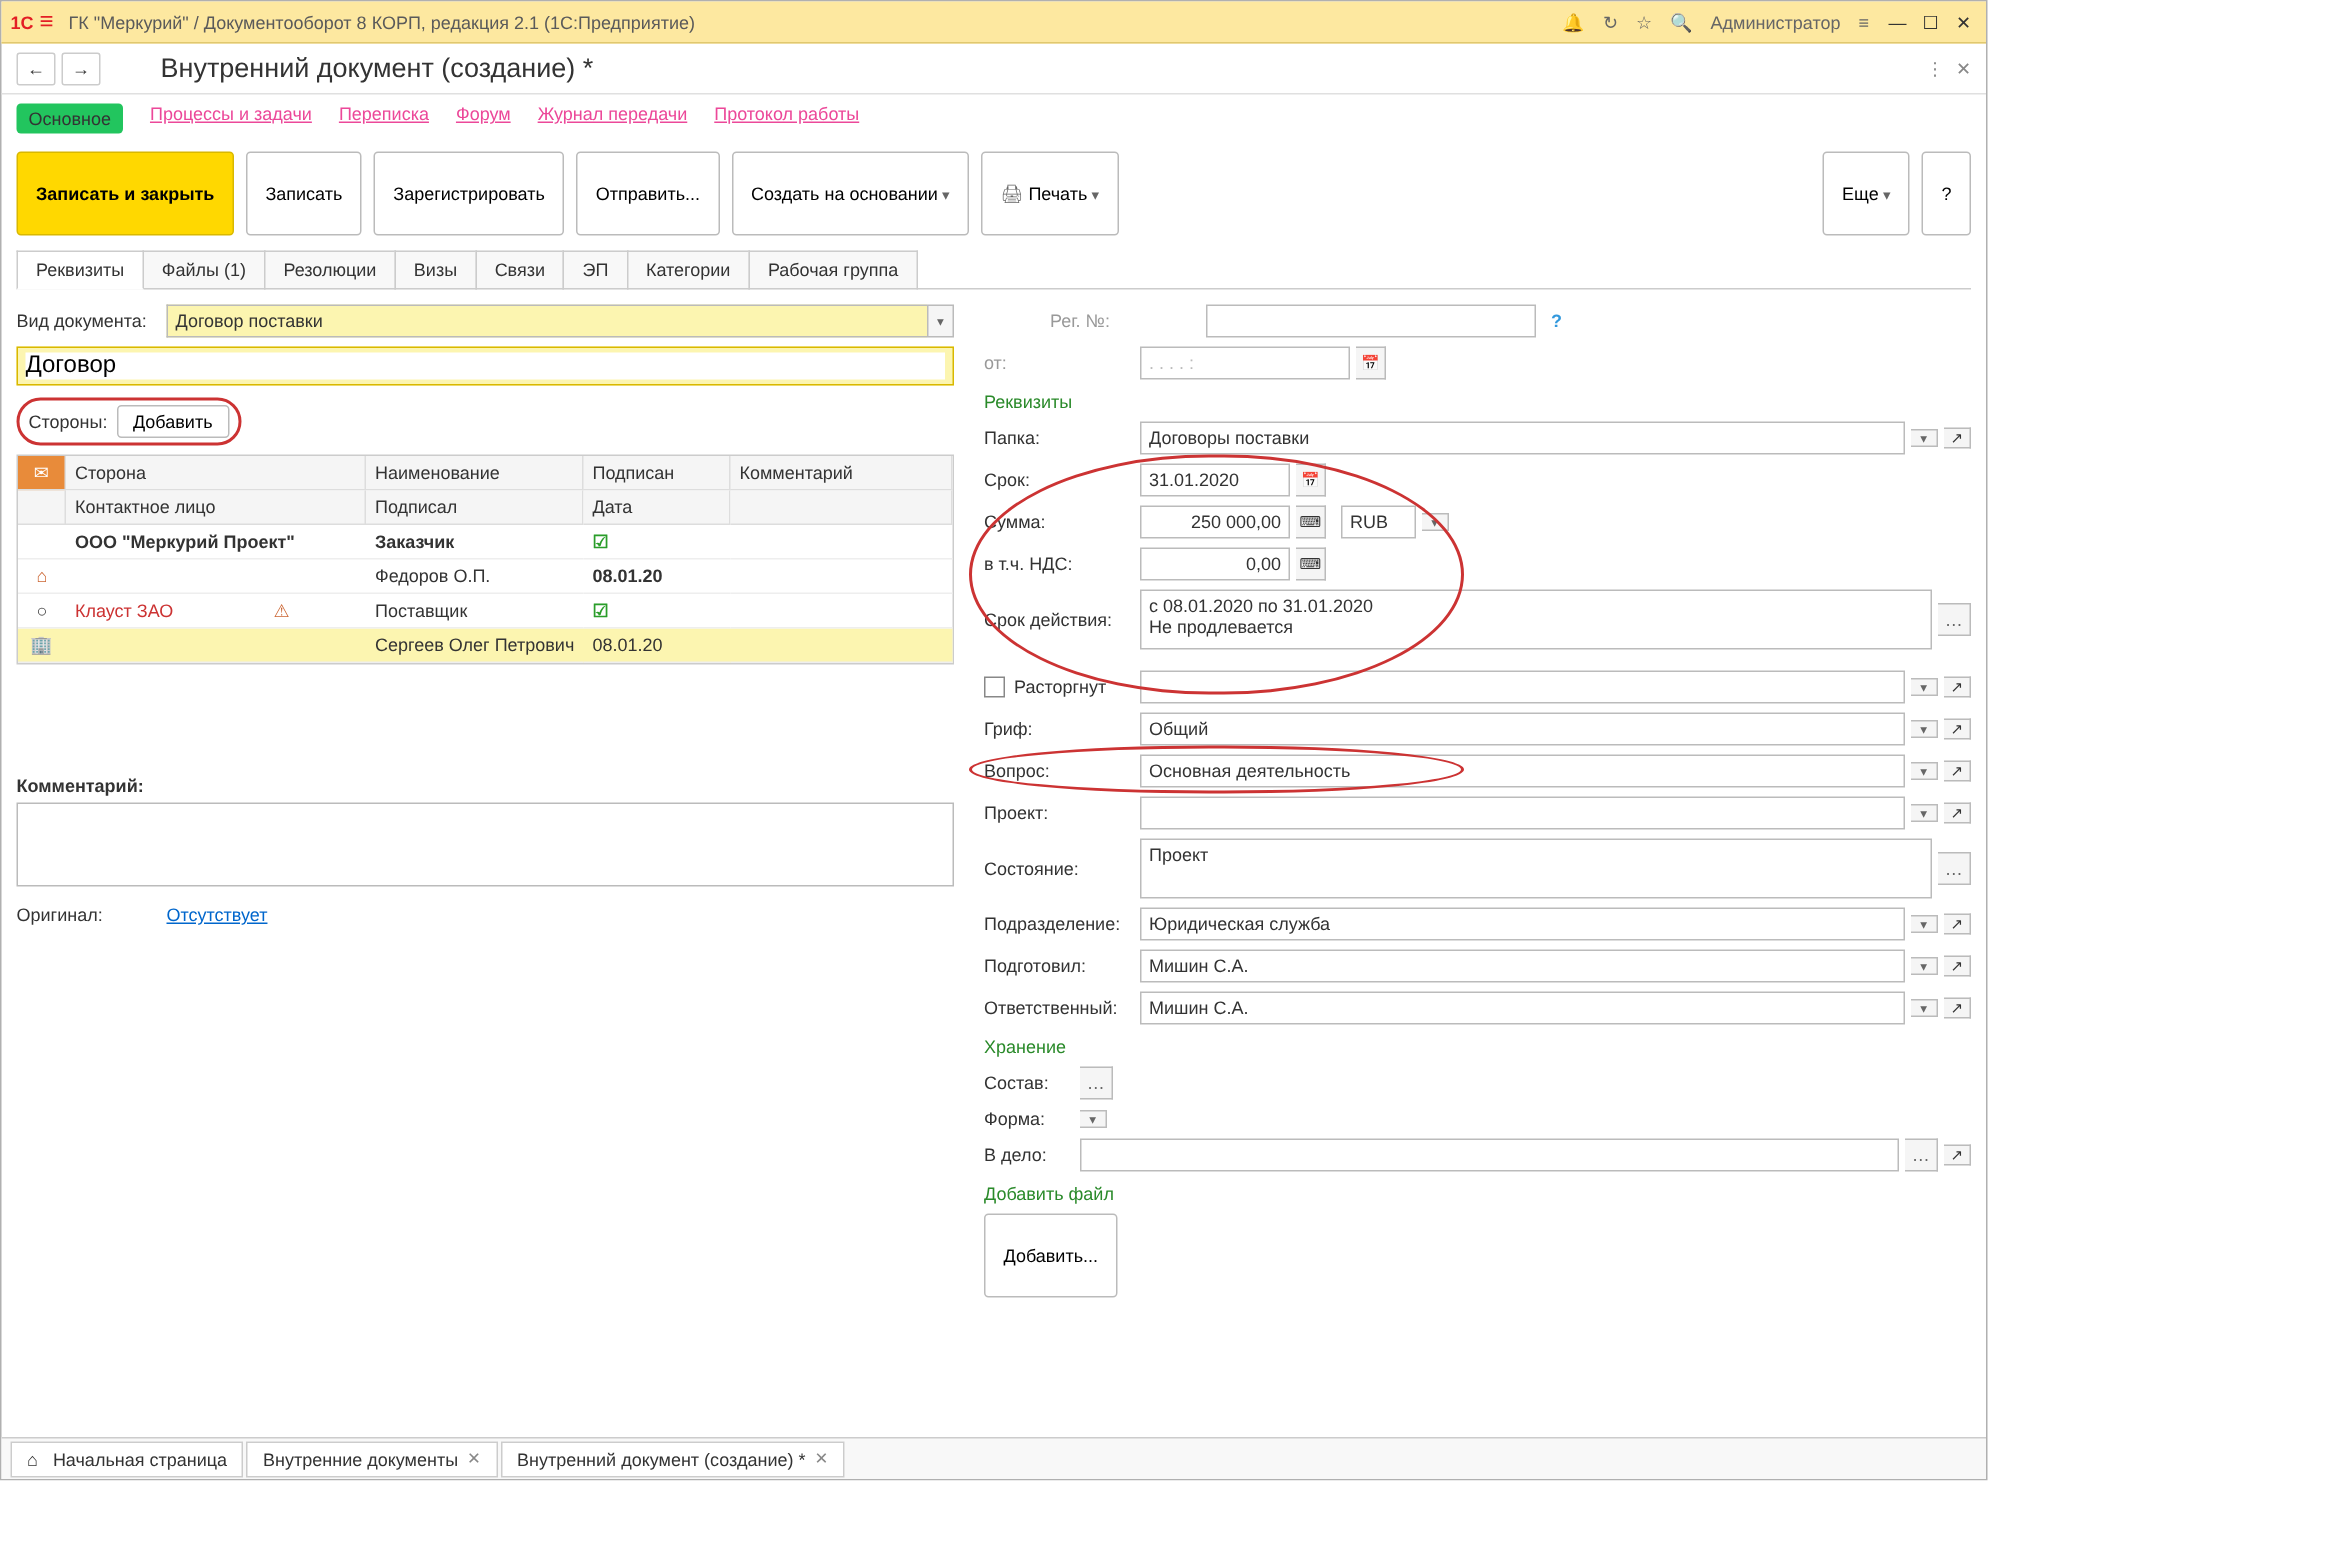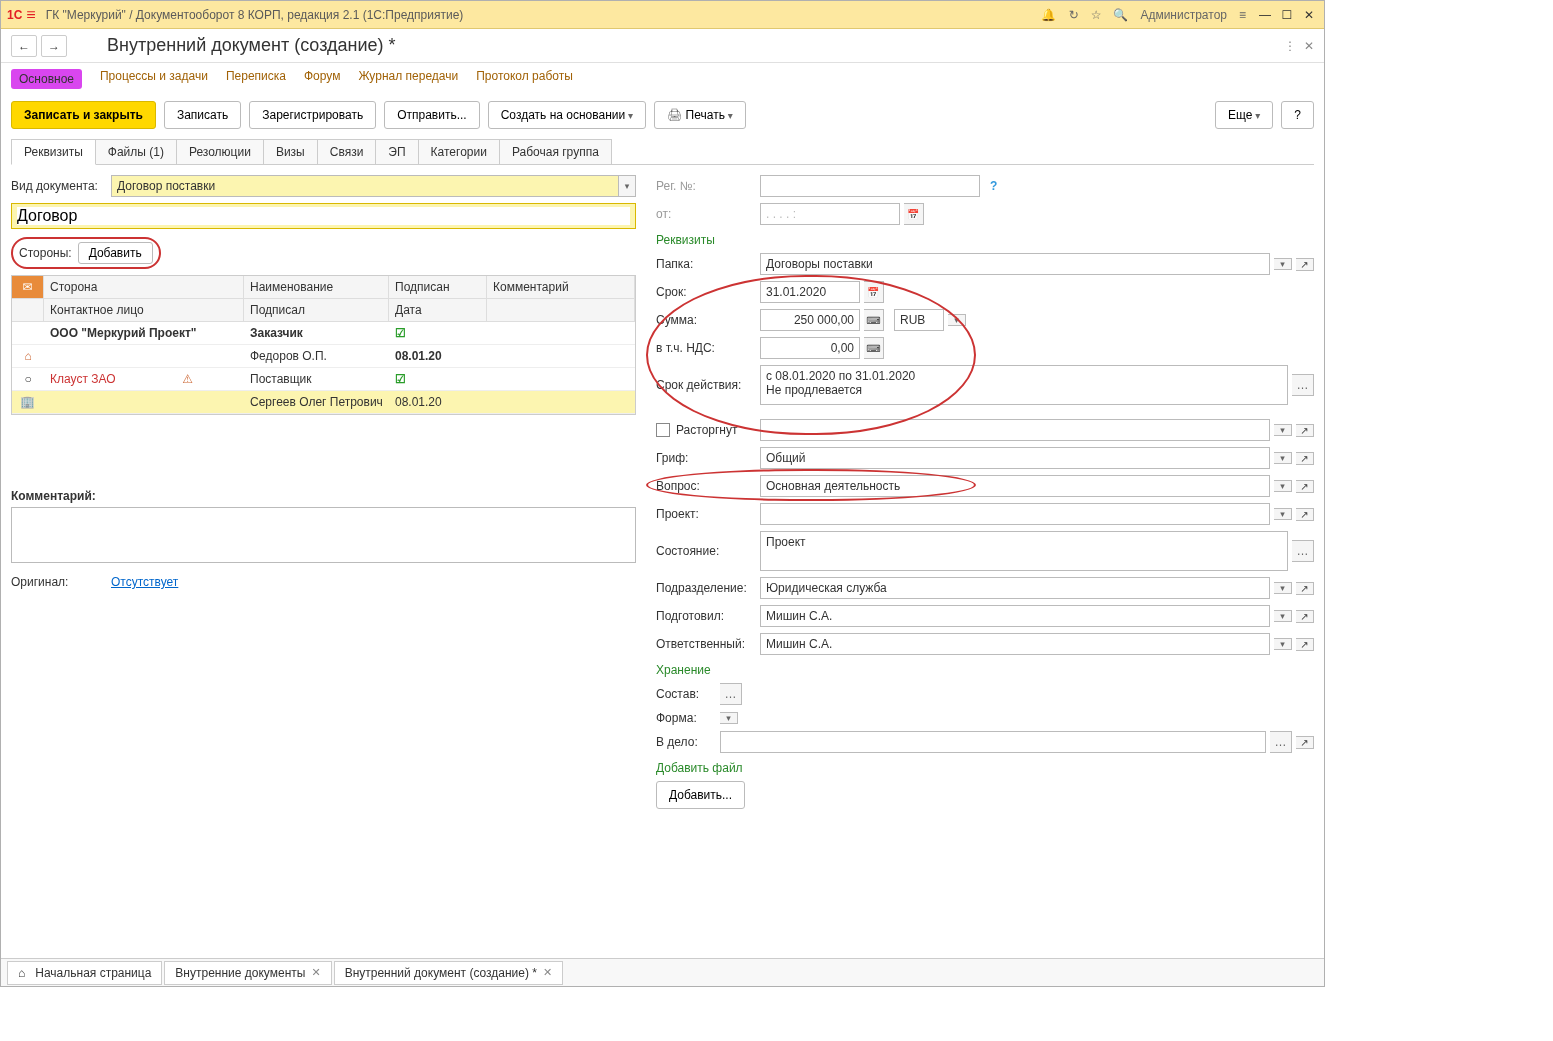--- a/index.html
+++ b/index.html
@@ -18,26 +18,26 @@
 
 
 .toolbar-row { height: 34px; display: flex; align-items: center; padding: 0 10px; border-bottom: 1px solid #e0e0e0; }
 .nav-btn { width: 26px; height: 22px; border: 1px solid #ccc; background: #fff; display: inline-flex; align-items: center; justify-content: center; cursor: pointer; border-radius: 2px; }
 .nav-btn + .nav-btn { margin-left: 4px; }
 .page-title { font-size: 18px; margin-left: 40px; flex: 1; }
 .toolbar-right { display: flex; gap: 8px; }
 
 
 .nav-links { padding: 6px 10px; display: flex; gap: 18px; }
-.nav-links span { color: #a16207; cursor: pointer; }
-.nav-links span.active { background: #d946ef; color: #333; text-decoration: none; padding: 3px 8px; border-radius: 3px; }
+.nav-links span { color: #ec4899; text-decoration: underline; cursor: pointer; }
+.nav-links span.active { background: #22c55e; color: #333; text-decoration: none; padding: 3px 8px; border-radius: 3px; }
 
 
 .action-bar { padding: 6px 10px 10px 10px; display: flex; gap: 8px; align-items: center; }
-.btn { border: 1px solid #bbb; background: #fff; padding: 6px 12px; border-radius: 3px; cursor: pointer; font-size: 12px; }
+.btn { border: 1px solid #bbb; background: #fff; padding: 20px 12px; border-radius: 3px; cursor: pointer; font-size: 12px; }
 .btn-primary { background: #ffd800; border-color: #d9b800; font-weight: bold; }
 .btn-dd::after { content: " ▾"; font-size: 10px; color: #666; }
 .spacer-flex { flex: 1; }
 
 
 .tabs { display: flex; padding: 0 10px; }
 .tab { border: 1px solid #ccc; border-bottom: none; padding: 5px 12px; background: #f8f8f8; cursor: pointer; margin-right: -1px; }
 .tab.active { background: #fff; border-bottom: 1px solid #fff; position: relative; z-index: 2; }
 .tab-underline { border-bottom: 1px solid #ccc; margin: -1px 10px 0 10px; }
 
@@ -245,21 +245,21 @@
         <div class="comment-area"></div>
       </div>
       <div class="field-row" style="margin-top:12px;">
         <span class="field-label">Оригинал:</span>
         <span class="link">Отсутствует</span>
       </div>
     </div>
 
     <div class="right-col" style="position:relative;">
       <div class="r-row">
-        <span class="field-label-r" style="color:#999;">Рег. №:</span>
+        <span class="field-label-r" style="color:#999;margin-left:44px;">Рег. №:</span>
         <div class="r-input" style="flex:0 0 220px;"></div>
         <span class="help-q">?</span>
       </div>
       <div class="r-row">
         <span class="field-label-r" style="color:#999;">от:</span>
         <div class="r-input small" style="color:#bbb;">. .   . .   :</div>
         <div class="cal-btn">📅</div>
       </div>
 
       <div class="sec-title">Реквизиты</div>

